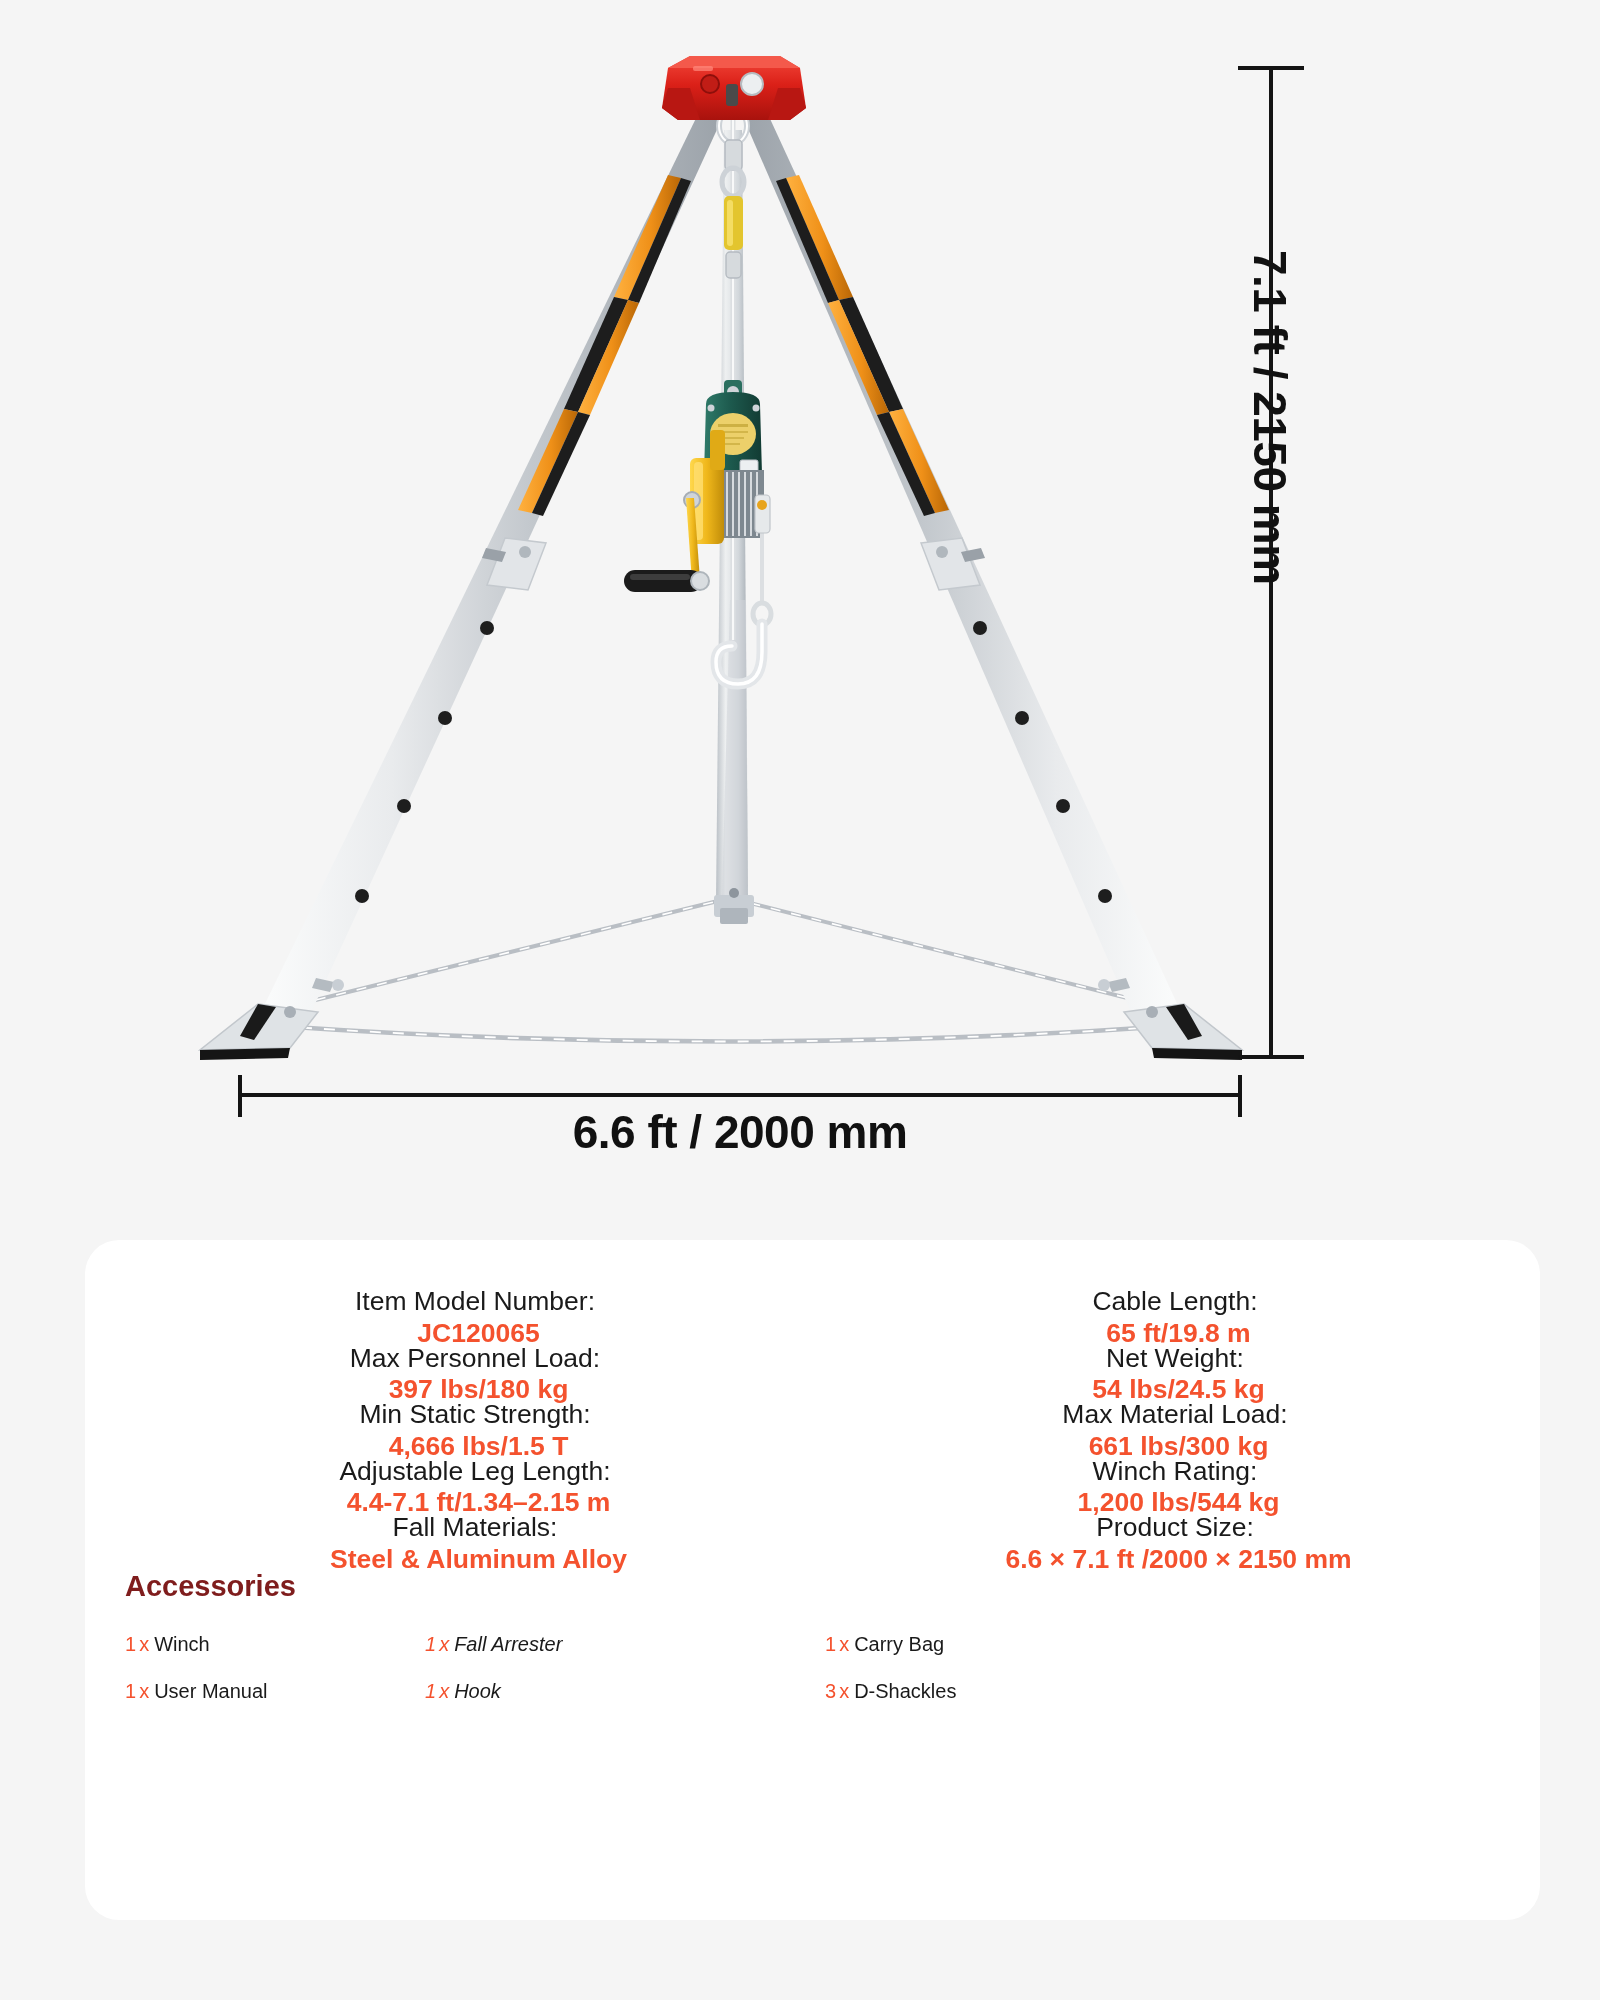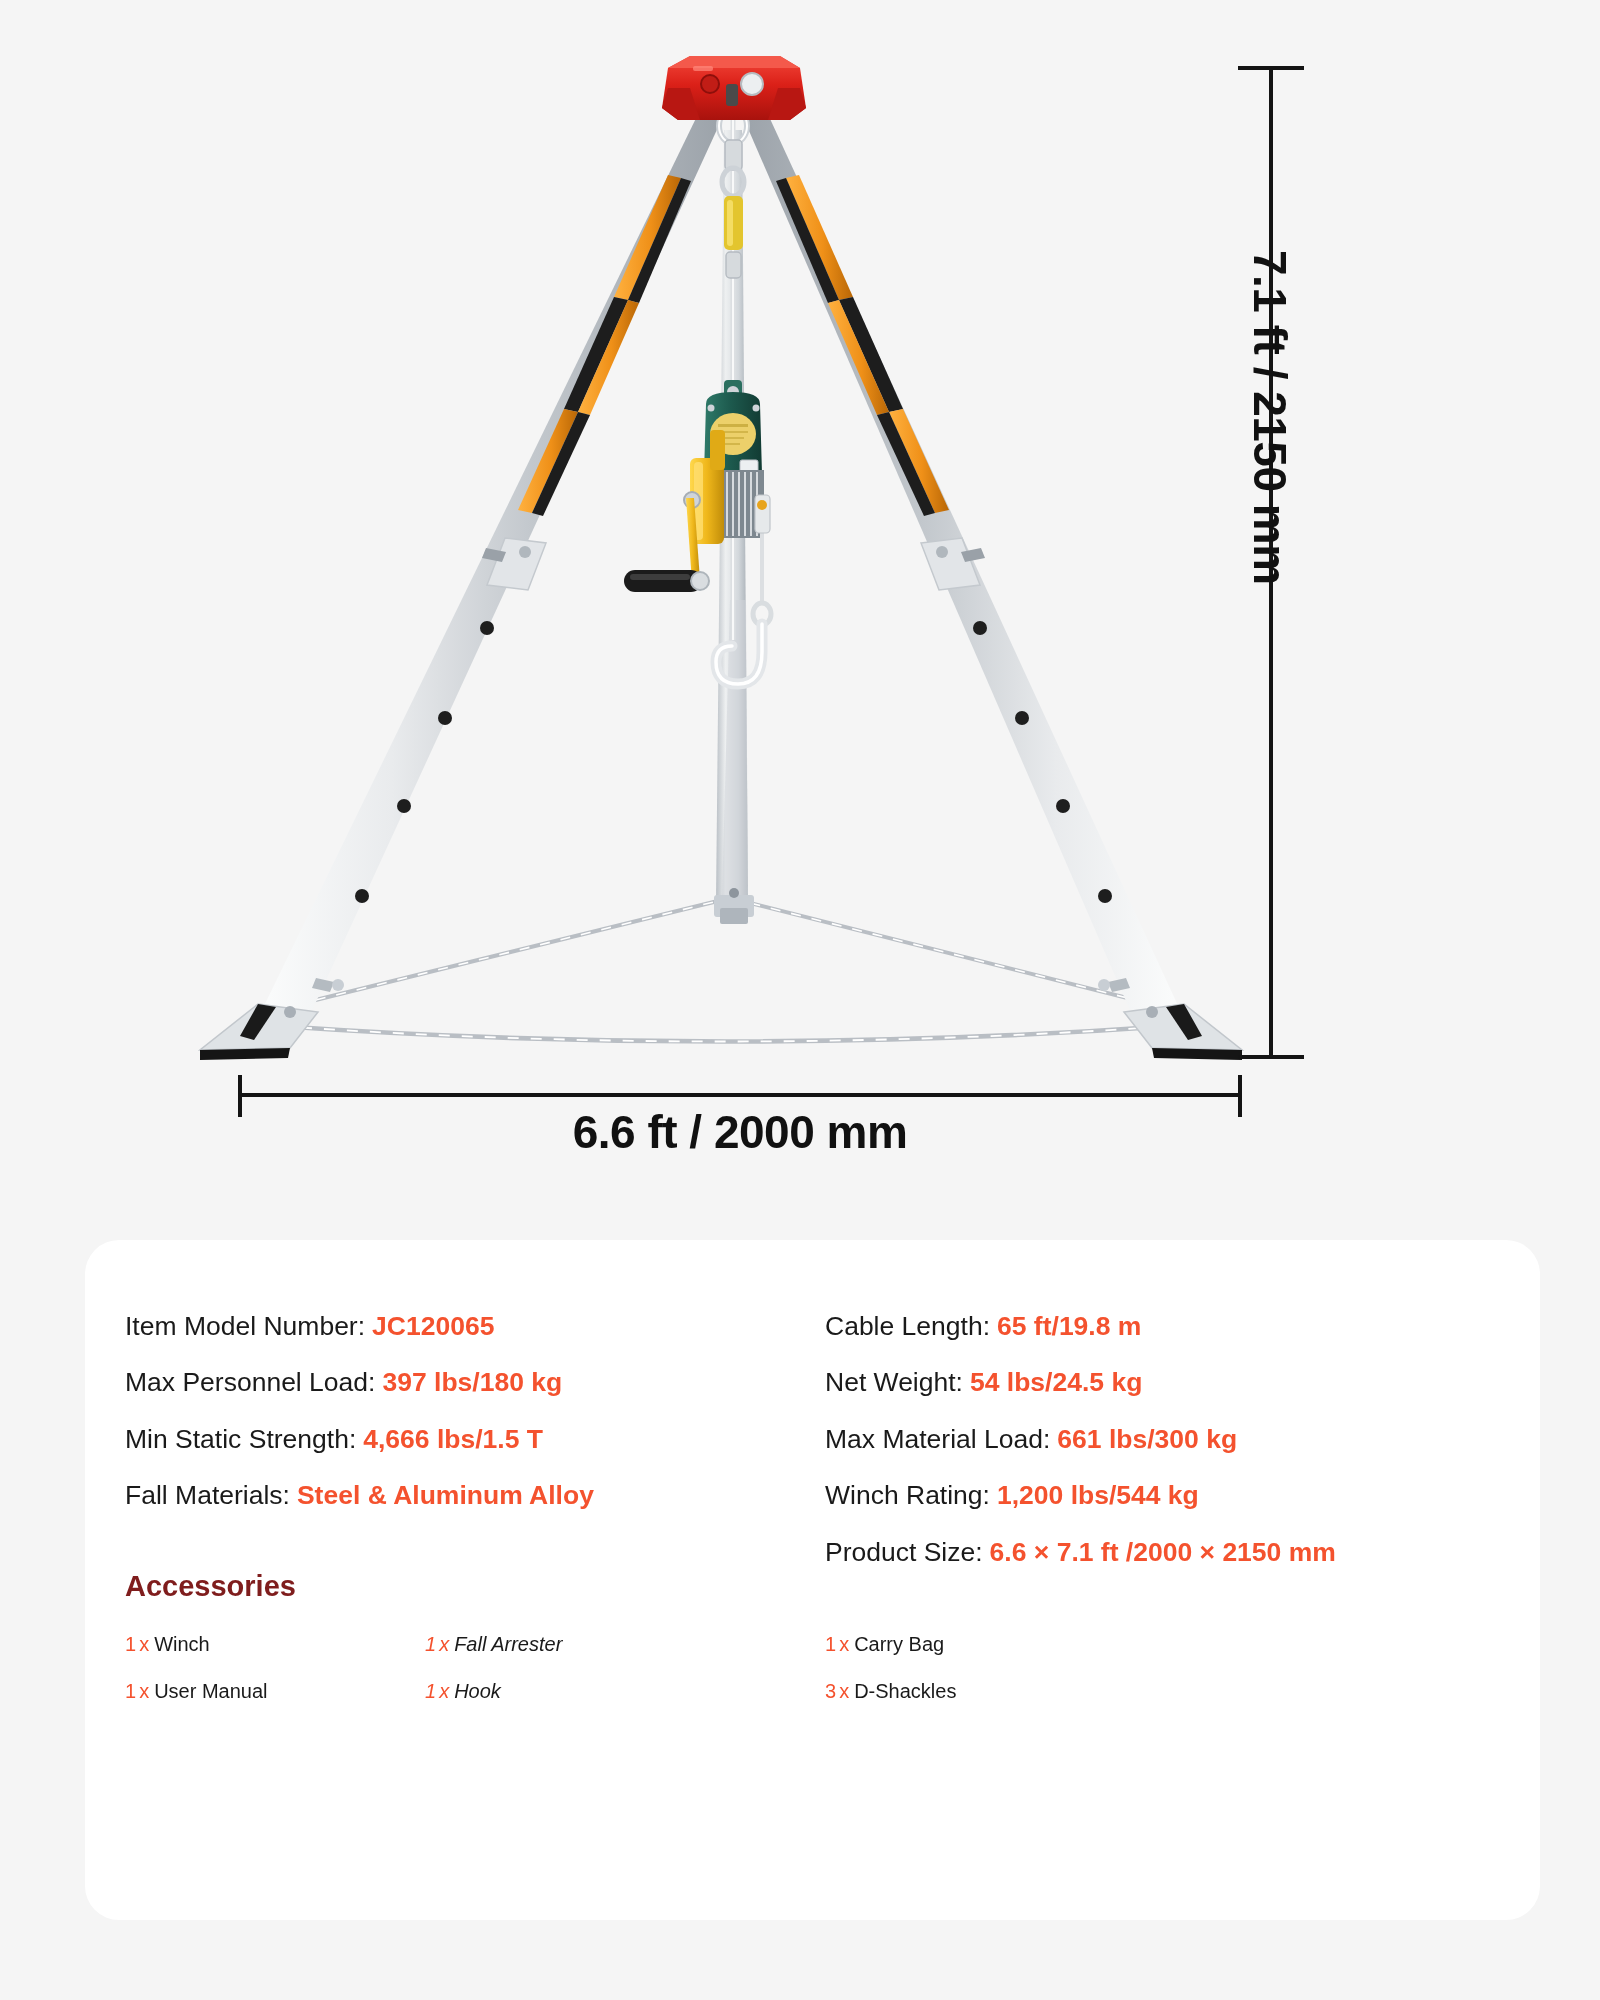--- a/index.html
+++ b/index.html
@@ -79,21 +79,22 @@
   #spec-col-left  { left: 40px;  width: 700px; }
   #spec-col-right { left: 740px; width: 700px; }
 
   .spec-row {
     font-size: 26.5px;
     line-height: 1.2;
     color: #1a1a1a;
     height: 56.5px;
     white-space: nowrap;
     display: flex;
-    align-items: flex-end;
+    align-items: center;
+    flex-direction: column;
   }
   .spec-label {
     color: #1a1a1a;
     font-weight: normal;
   }
   .spec-value {
     color: #f4522e;
     font-weight: bold;
     margin-left: 7px;
   }
@@ -362,20 +363,24 @@
       </div>
       <div class="spec-row">
         <span class="spec-label">Max Personnel Load:</span>
         <span class="spec-value">397 lbs/180 kg</span>
       </div>
       <div class="spec-row">
         <span class="spec-label">Min Static Strength:</span>
         <span class="spec-value">4,666 lbs/1.5 T</span>
       </div>
       <div class="spec-row">
+        <span class="spec-label">Adjustable Leg Length:</span>
+        <span class="spec-value">4.4-7.1 ft/1.34–2.15 m</span>
+      </div>
+      <div class="spec-row">
         <span class="spec-label">Fall Materials:</span>
         <span class="spec-value">Steel &amp; Aluminum Alloy</span>
       </div>
     </div>
 
     <div class="spec-col" id="spec-col-right">
       <div class="spec-row">
         <span class="spec-label">Cable Length:</span>
         <span class="spec-value">65 ft/19.8 m</span>
       </div>

